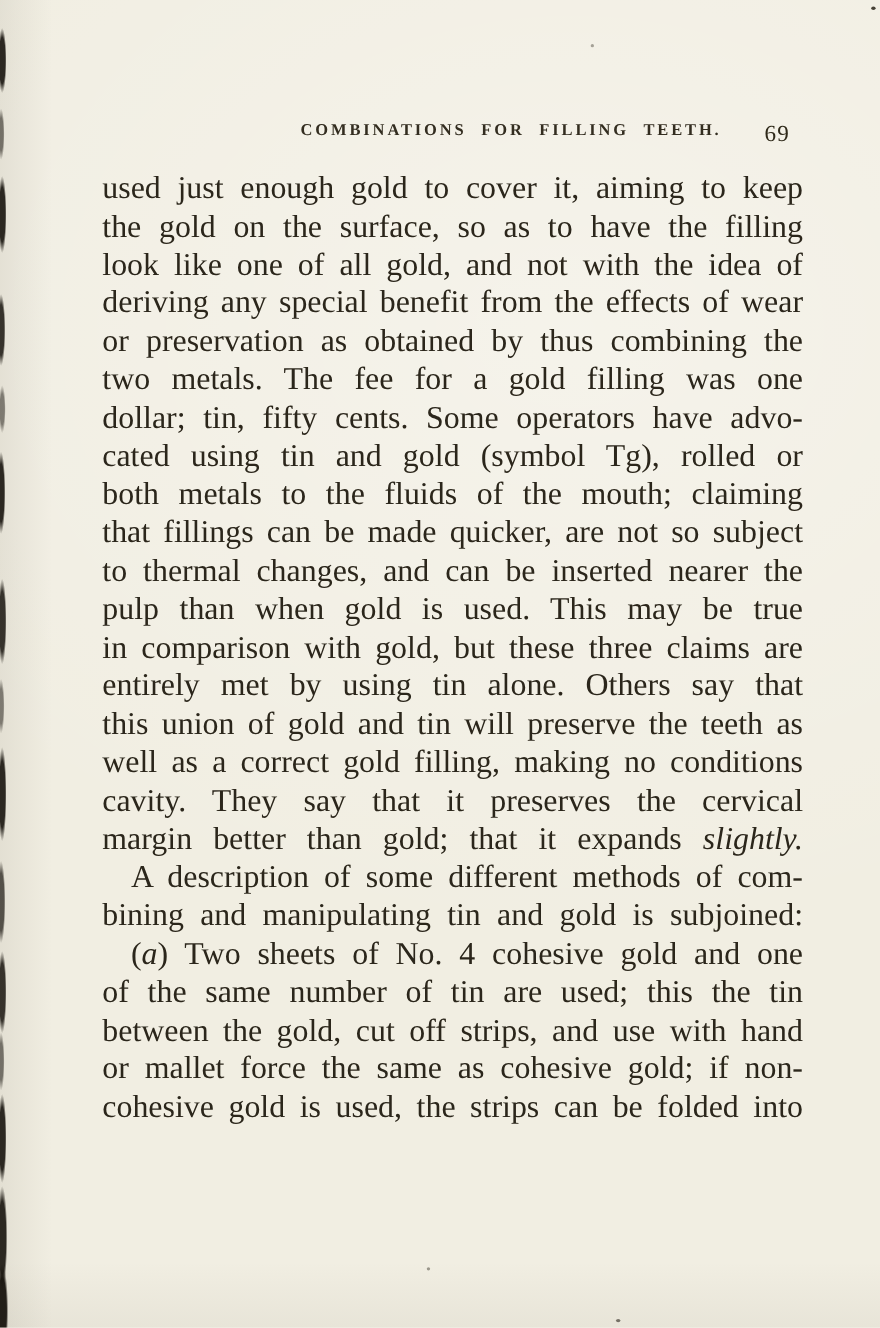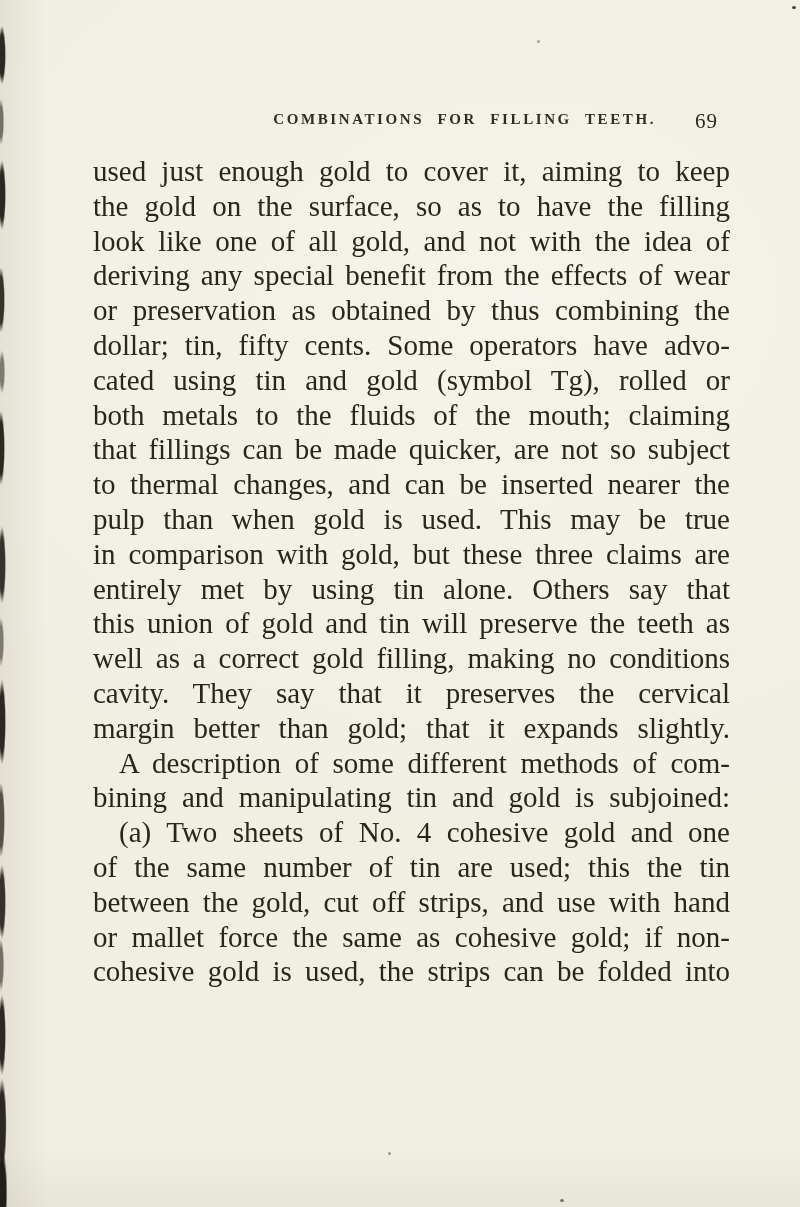--- a/index.html
+++ b/index.html
@@ -85,21 +85,21 @@
   .body-text {
     font-size: 29px;
     color: var(--ink);
   }
   .line {
     line-height: 34.8px;
     text-align: justify;
     text-align-last: justify;
   }
   .line.indent { text-indent: 26px; }
-  .italic { }
+  .italic { font-style: italic; }
 </style>
 </head>
 <body>
 
 <div class="page">
   <div class="gutter"></div>
   <div class="speck speck-1"></div>
   <div class="speck speck-2"></div>
   <div class="speck speck-3"></div>
   <div class="speck speck-4"></div>
@@ -109,20 +109,21 @@
       <span class="running-title">COMBINATIONS FOR FILLING TEETH.</span>
       <span class="page-number">69</span>
     </div>
     <div class="body-text">
         <div class="paragraph">
           <div class="line"><span>used just enough gold to cover it, aiming to keep</span></div>
           <div class="line"><span>the gold on the surface, so as to have the filling</span></div>
           <div class="line"><span>look like one of all gold, and not with the idea of</span></div>
           <div class="line"><span>deriving any special benefit from the effects of wear</span></div>
           <div class="line"><span>or preservation as obtained by thus combining the</span></div>
+          <div class="line"><span>two metals. The fee for a gold filling was one</span></div>
           <div class="line"><span>dollar; tin, fifty cents. Some operators have advo-</span></div>
           <div class="line"><span>cated using tin and gold (symbol Tg), rolled or</span></div>
           <div class="line"><span>both metals to the fluids of the mouth; claiming</span></div>
           <div class="line"><span>that fillings can be made quicker, are not so subject</span></div>
           <div class="line"><span>to thermal changes, and can be inserted nearer the</span></div>
           <div class="line"><span>pulp than when gold is used. This may be true</span></div>
           <div class="line"><span>in comparison with gold, but these three claims are</span></div>
           <div class="line"><span>entirely met by using tin alone. Others say that</span></div>
           <div class="line"><span>this union of gold and tin will preserve the teeth as</span></div>
           <div class="line"><span>well as a correct gold filling, making no conditions</span></div>

